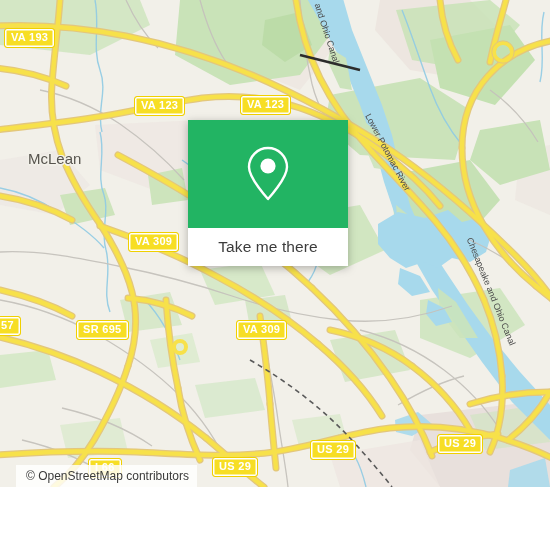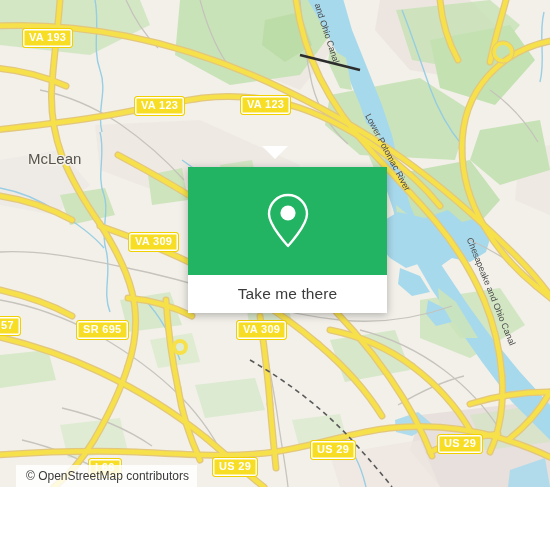--- a/index.html
+++ b/index.html
@@ -81,24 +81,23 @@
     font-family: "Liberation Sans", sans-serif;
     white-space: nowrap;
     z-index: 40;
   }
 
   
   #popup {
     position: absolute;
     left: 188px;
     top: 120px;
-    width: 199px;
+    width: 160px;
     z-index: 50;
     filter: drop-shadow(0 2px 4px rgba(0,0,0,0.28));
-    margin-top: 47px;
   }
   #popup-green {
     background: #22B463;
     height: 108px;
     display: flex;
     align-items: center;
     justify-content: center;
   }
   #popup-white {
     background: #FFFFFF;
@@ -372,21 +371,21 @@
         </g>
       </g>
     </svg>
 
     <div class="place-label" style="left:28px; top:150px;text-align:center;">McLean</div>
 
     <div class="water-label" style="left:322px; top:2px; transform:rotate(72deg);">and Ohio Canal</div>
     <div class="water-label" style="left:372px; top:112px; transform:rotate(62deg);">Lower Potomac River</div>
     <div class="water-label" style="left:474px; top:236px; transform:rotate(68deg);">Chesapeake and Ohio Canal</div>
 
-    <div class="shield" style="left:22px;  top:28px;">VA 193</div>
+    <div class="shield" style="left:4px;  top:28px;">VA 193</div>
     <div class="shield" style="left:134px; top:96px;">VA 123</div>
     <div class="shield" style="left:240px; top:95px;">VA 123</div>
     <div class="shield" style="left:128px; top:232px;">VA 309</div>
     <div class="shield" style="left:-6px; top:316px;">57</div>
     <div class="shield" style="left:76px;  top:320px;">SR 695</div>
     <div class="shield" style="left:236px; top:320px;">VA 309</div>
     <div class="shield" style="left:88px;  top:458px;">I 66</div>
     <div class="shield" style="left:212px; top:457px;">US 29</div>
     <div class="shield" style="left:310px; top:440px;">US 29</div>
     <div class="shield" style="left:437px; top:434px;">US 29</div>

